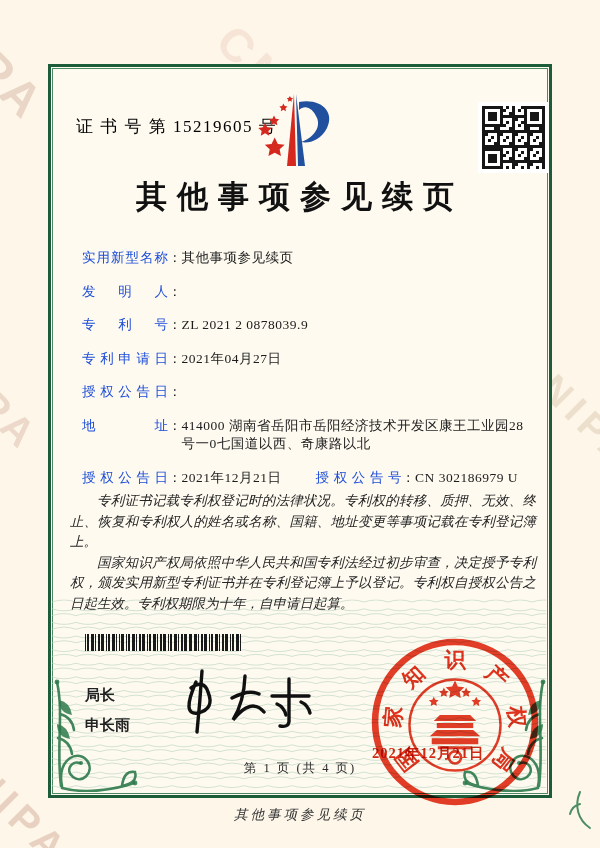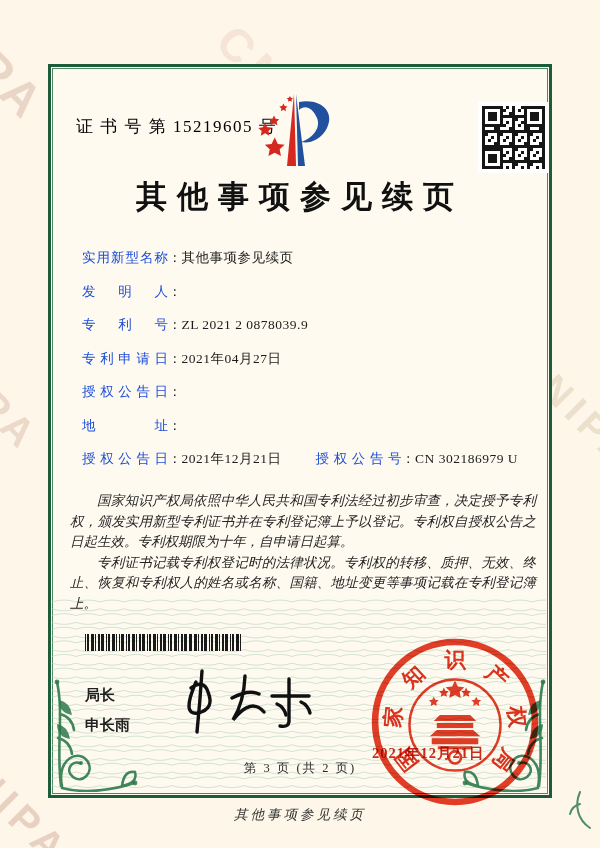--- a/index.html
+++ b/index.html
@@ -629,36 +629,38 @@
       <span class="f-colon">：</span>
     <span class="f-value">2021年04月27日</span>
   </div>
   <div class="field-row">
     <span class="f-label">授权公告日</span>
       <span class="f-colon">：</span>
   </div>
   <div class="field-row">
     <span class="f-label">地址</span>
       <span class="f-colon">：</span>
+    <span class="f-value">414000 湖南省岳阳市岳阳经济技术开发区康王工业园28
+号一0七国道以西、奇康路以北</span>
   </div>
   <div class="field-row grant-row">
     <span class="f-label">授权公告日</span>
       <span class="f-colon">：</span>
     <span class="f-value">2021年12月21日</span>
     <span class="pair2">
       <span class="f-label">授权公告号</span>
         <span class="f-colon">：</span>
       <span class="f-value">CN 302186979 U</span>
     </span>
   </div>
 </div>
 
 <div class="legal">
+  <p>专利证书记载专利权登记时的法律状况。专利权的转移、质押、无效、终止、恢复和专利权人的姓名或名称、国籍、地址变更等事项记载在专利登记簿上。</p>
   <p>国家知识产权局依照中华人民共和国专利法经过初步审查，决定授予专利权，颁发实用新型专利证书并在专利登记簿上予以登记。专利权自授权公告之日起生效。专利权期限为十年，自申请日起算。</p>
-  <p>专利证书记载专利权登记时的法律状况。专利权的转移、质押、无效、终止、恢复和专利权人的姓名或名称、国籍、地址变更等事项记载在专利登记簿上。</p>
 </div>
 
 <div class="barcode" id="barcode">
     <i style="width: 1px;"></i>
     <i class="sp" style="width: 1px;"></i>
     <i style="width: 2px;"></i>
     <i class="sp" style="width: 2px;"></i>
     <i style="width: 3px;"></i>
     <i class="sp" style="width: 1px;"></i>
     <i style="width: 1px;"></i>
@@ -786,21 +788,21 @@
     <path d="M64 84 L106 84 L100 78 L70 78 Z"></path>
     <rect x="67" y="86" width="36" height="5"></rect>
     <path d="M60 99 L110 99 L103 93 L67 93 Z"></path>
     <rect x="62" y="101" width="46" height="6"></rect>
     <rect x="68" y="109" width="34" height="3"></rect>
     <circle cx="85" cy="120" r="6" fill="none" stroke="#e0341e" stroke-width="2.6"></circle>
   </g>
 </svg>
 <div class="seal-date">2021年12月21日</div>
 
-<div class="page-info">第 3 页 (共 2 页)</div>
+<div class="page-info">第 1 页 (共 4 页)</div>
 <div class="continuation">其他事项参见续页</div>
 
 <svg class="flourish flourish-left" width="92" height="118" viewBox="0 0 92 118">
   <g fill="none" stroke="#2e7a4c" stroke-width="2.6" stroke-linecap="round" opacity="0.9">
     <path d="M10 112 C4 84 28 74 36 88 C42 99 30 110 21 103 C13 97 19 86 28 89"></path>
     <path d="M9 112 C4 72 12 40 5 8"></path>
     <path d="M10 114 C32 120 62 116 82 109"></path>
     <path d="M70 112 q16 -3 13 -14 q-11 -2 -13 14"></path>
     <path d="M8 40 q12 3 14 16"></path>
     <path d="M6 64 q12 3 14 16"></path>

